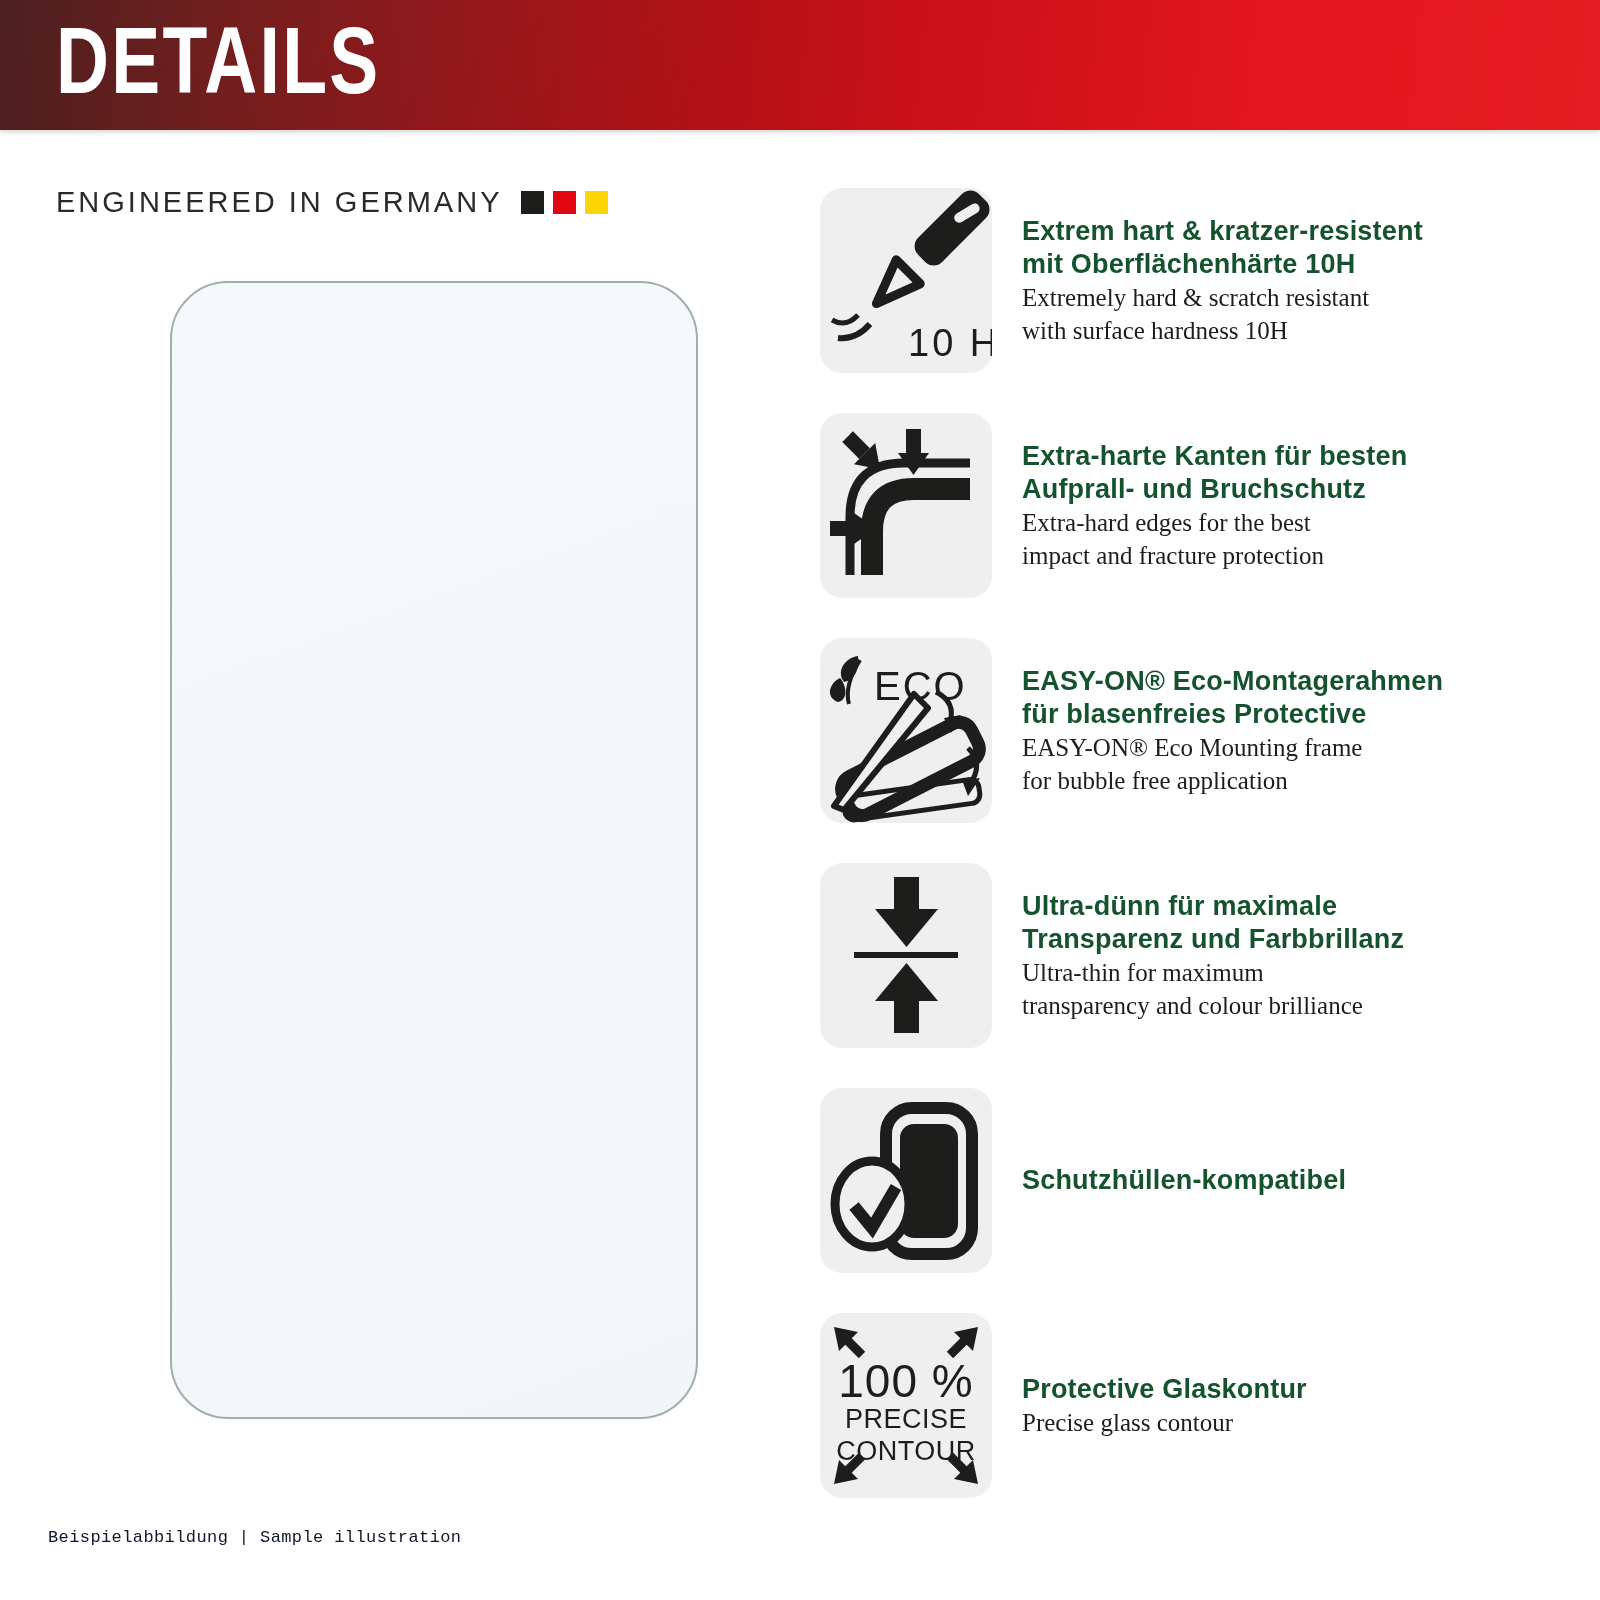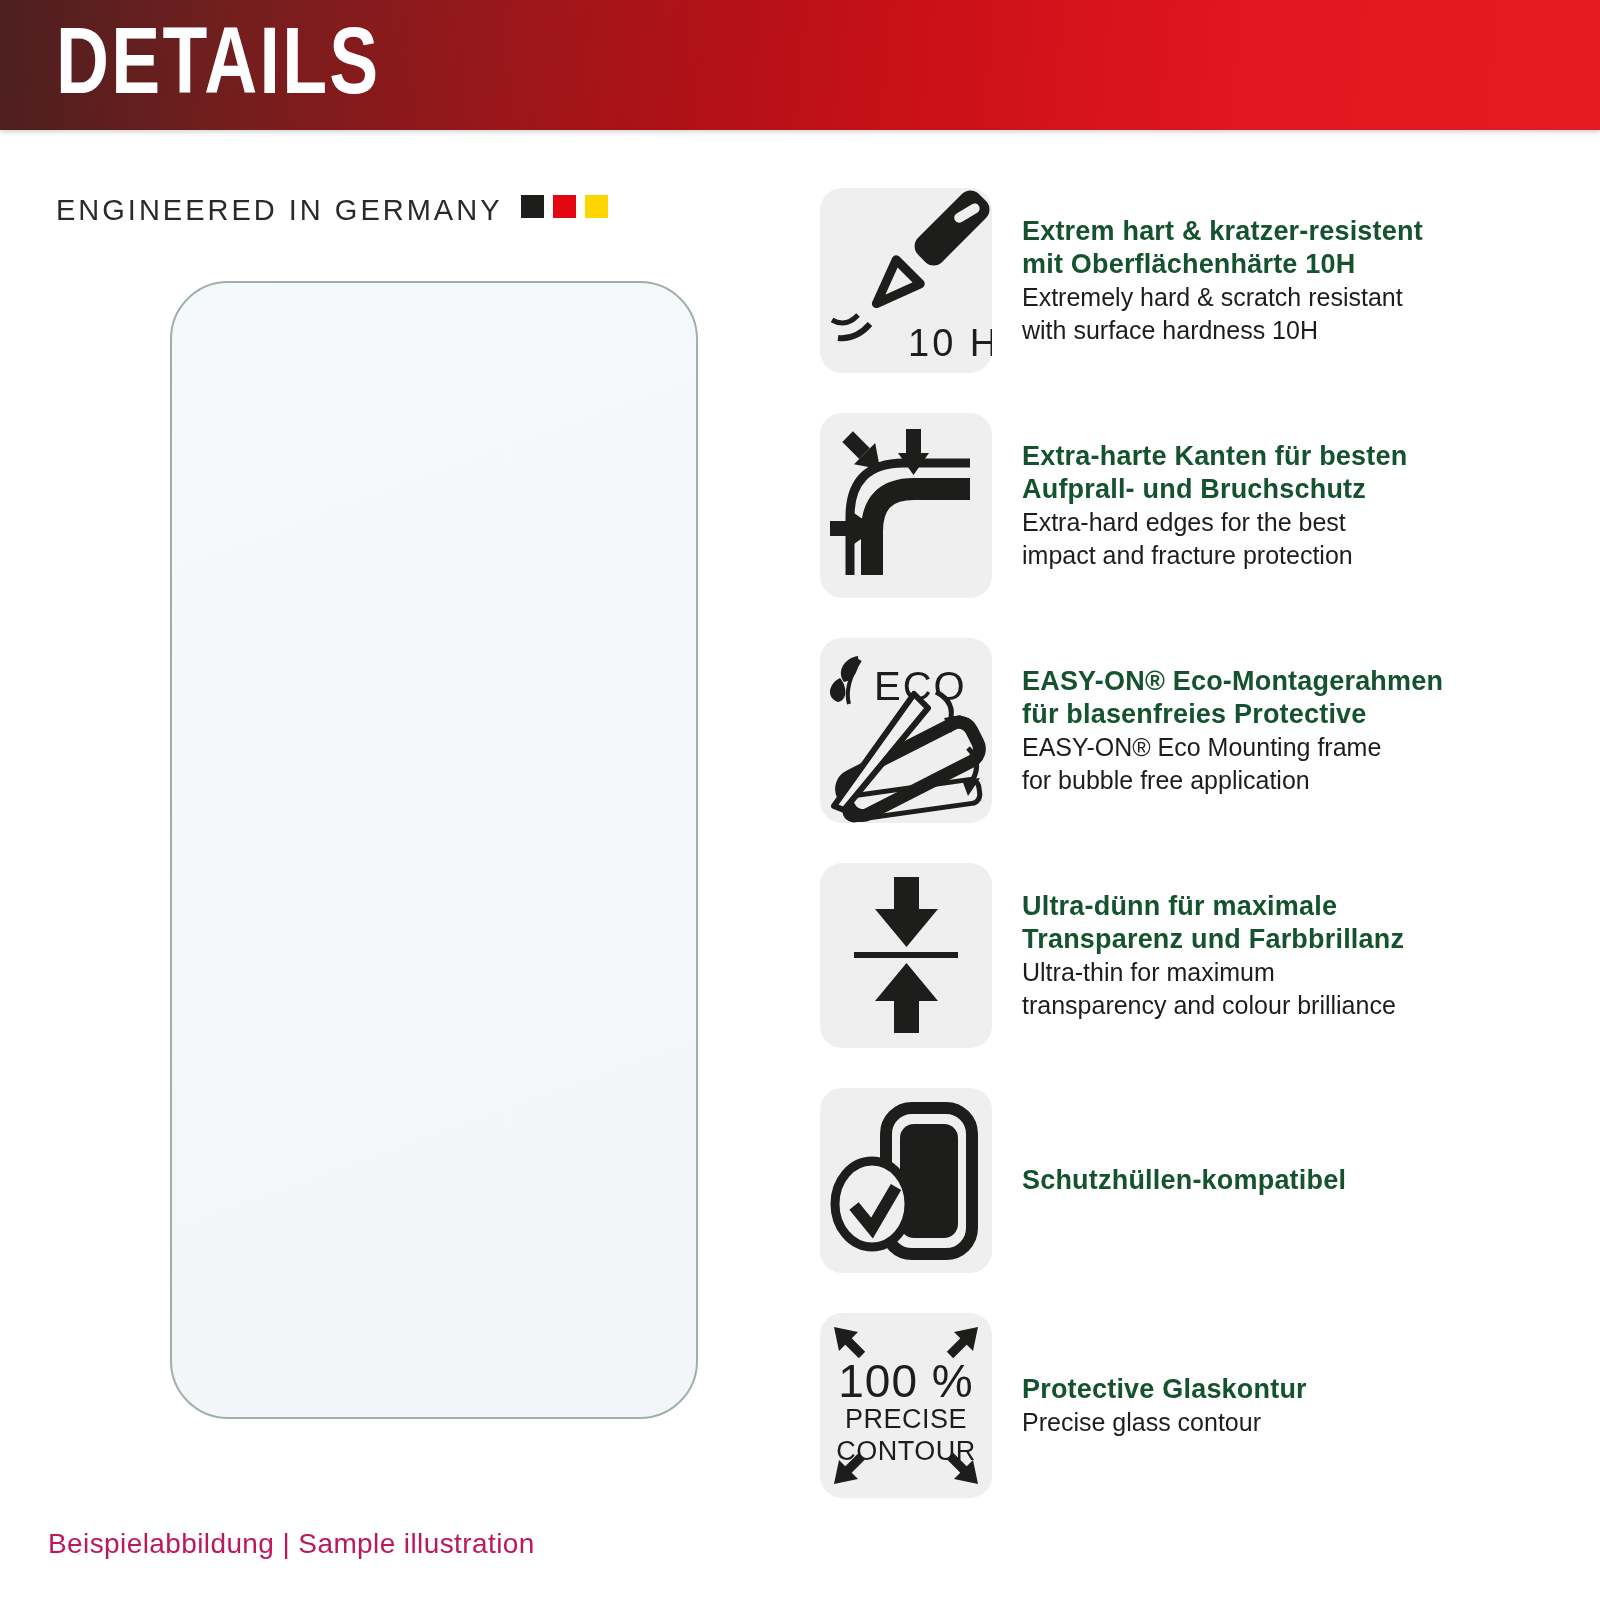--- a/index.html
+++ b/index.html
@@ -12,41 +12,41 @@
                      #c81018 56%,#e2161e 78%,#e51b22 100%);
           box-shadow:0 2px 5px rgba(0,0,0,0.18);}
   .banner::after{content:"";position:absolute;inset:0;
           background:linear-gradient(115deg,rgba(255,255,255,0.07) 0%,rgba(255,255,255,0) 45%);}
   .banner-title{position:absolute;left:56px;top:50%;
           transform:translateY(-54%) scaleX(0.78);transform-origin:left center;
           color:#ffffff;font-size:94px;font-weight:bold;letter-spacing:3px;line-height:1;z-index:2;}
 
   
   .engineered{position:absolute;left:56px;top:186px;display:flex;align-items:center;gap:12px;}
-  .engineered-label{font-size:29px;letter-spacing:3px;color:#2a2a28;white-space:nowrap;margin-top:8px;}
+  .engineered-label{font-size:29px;letter-spacing:3px;color:#2a2a28;white-space:nowrap;}
   .flag{display:flex;gap:9px;margin-left:6px;}
   .flag-sq{width:23px;height:23px;}
 
   
   .glass{position:absolute;left:170px;top:281px;width:524px;height:1134px;
          border:2px solid #9fb0ac;border-radius:58px;
          background:linear-gradient(160deg,#f6f9fb 0%,#f2f6f9 100%);}
 
   
   .features{position:absolute;left:820px;top:188px;}
   .feature{display:flex;align-items:center;height:185px;margin-bottom:40px;}
   .icon-box{flex:0 0 auto;width:172px;height:185px;background:#efefef;border-radius:22px;}
   .icon-box svg{display:block;width:172px;height:185px;}
   .icon-box svg text{font-family:"Liberation Sans",sans-serif;fill:#1d1d1b;}
   .feature-text{margin-left:30px;width:540px;}
   .t-line{font-size:27px;font-weight:bold;color:#14532d;line-height:33px;letter-spacing:0.2px;}
-  .s-line{font-size:25px;font-weight:normal;color:#1d1d1b;line-height:33px;}
-
-  
-  .caption{position:absolute;left:48px;top:1528px;font-size:28px;color:#be185d;letter-spacing:0.4px;}
+  .s-line{font-size:25px;font-weight:normal;color:#1d1d1b;line-height:33px;font-family:Liberation Serif, serif;}
+
+  
+  .caption{position:absolute;left:48px;top:1528px;font-size:17px;color:#0f172a;letter-spacing:0.4px;font-family:Liberation Mono, monospace;}
 
   .ic{fill:#1d1d1b;}
   .ic-stroke{fill:none;stroke:#1d1d1b;}
 </style>
 </head>
 <body>
 
 <div class="page">
 
   <div class="banner">

